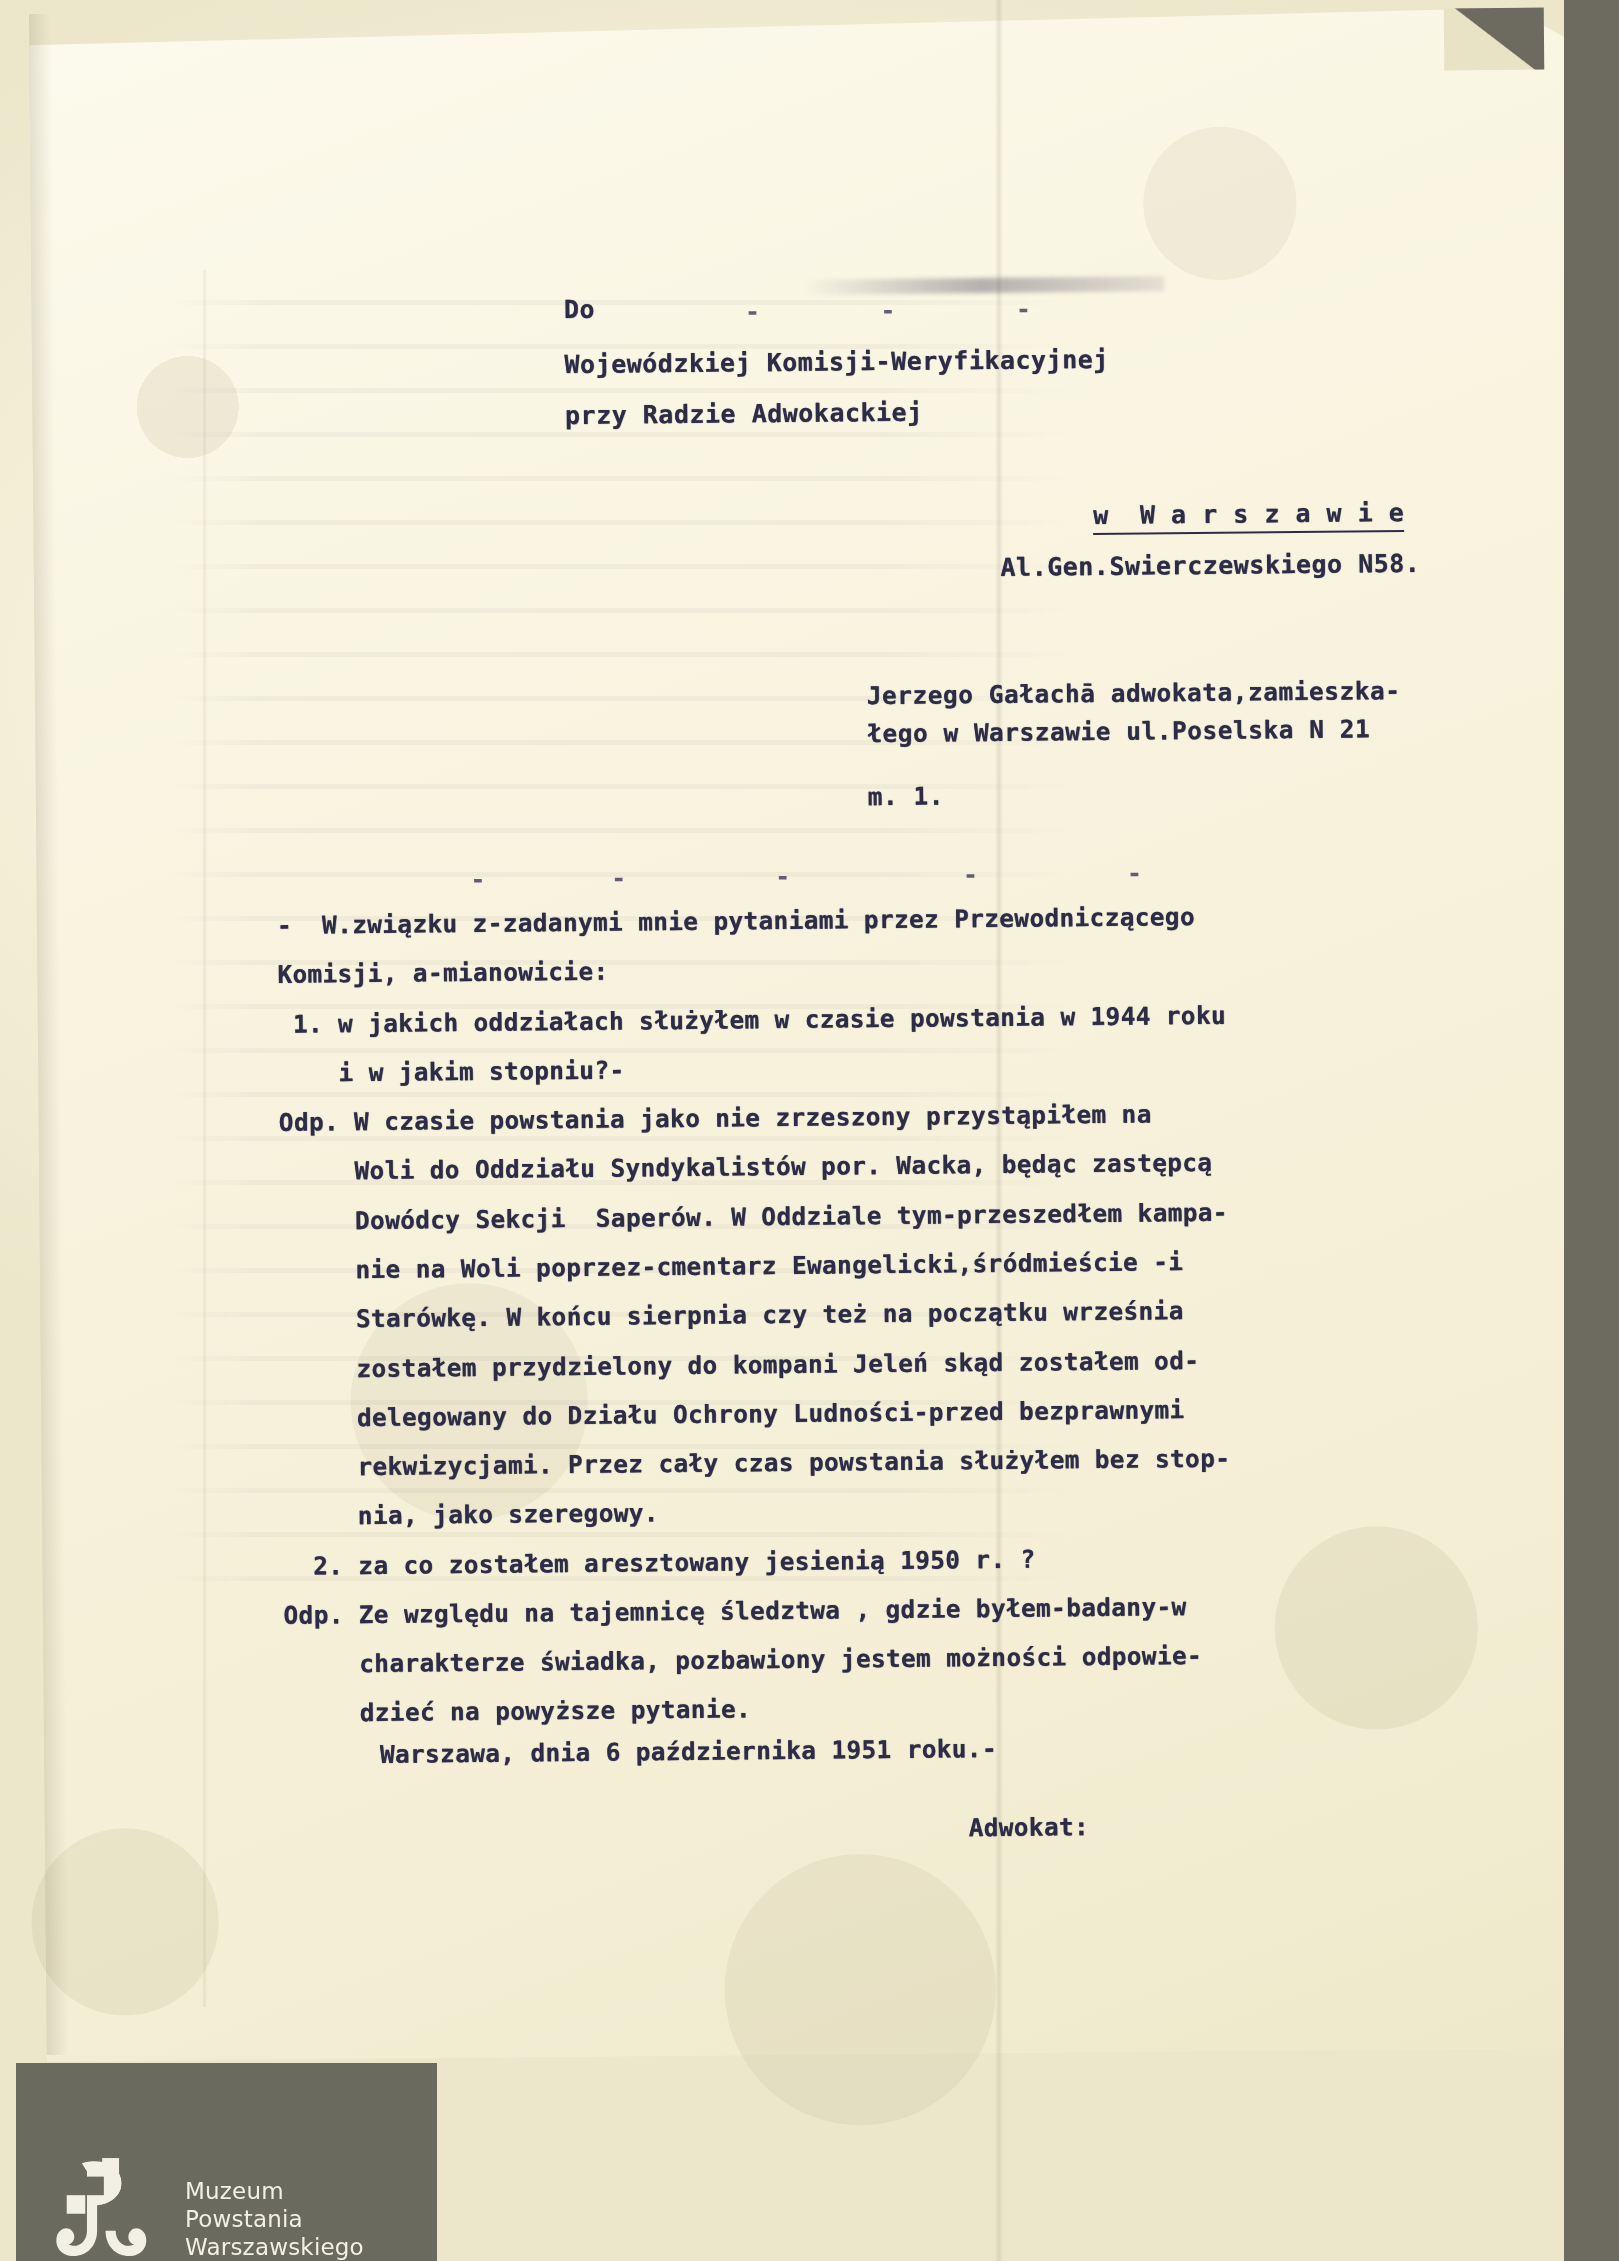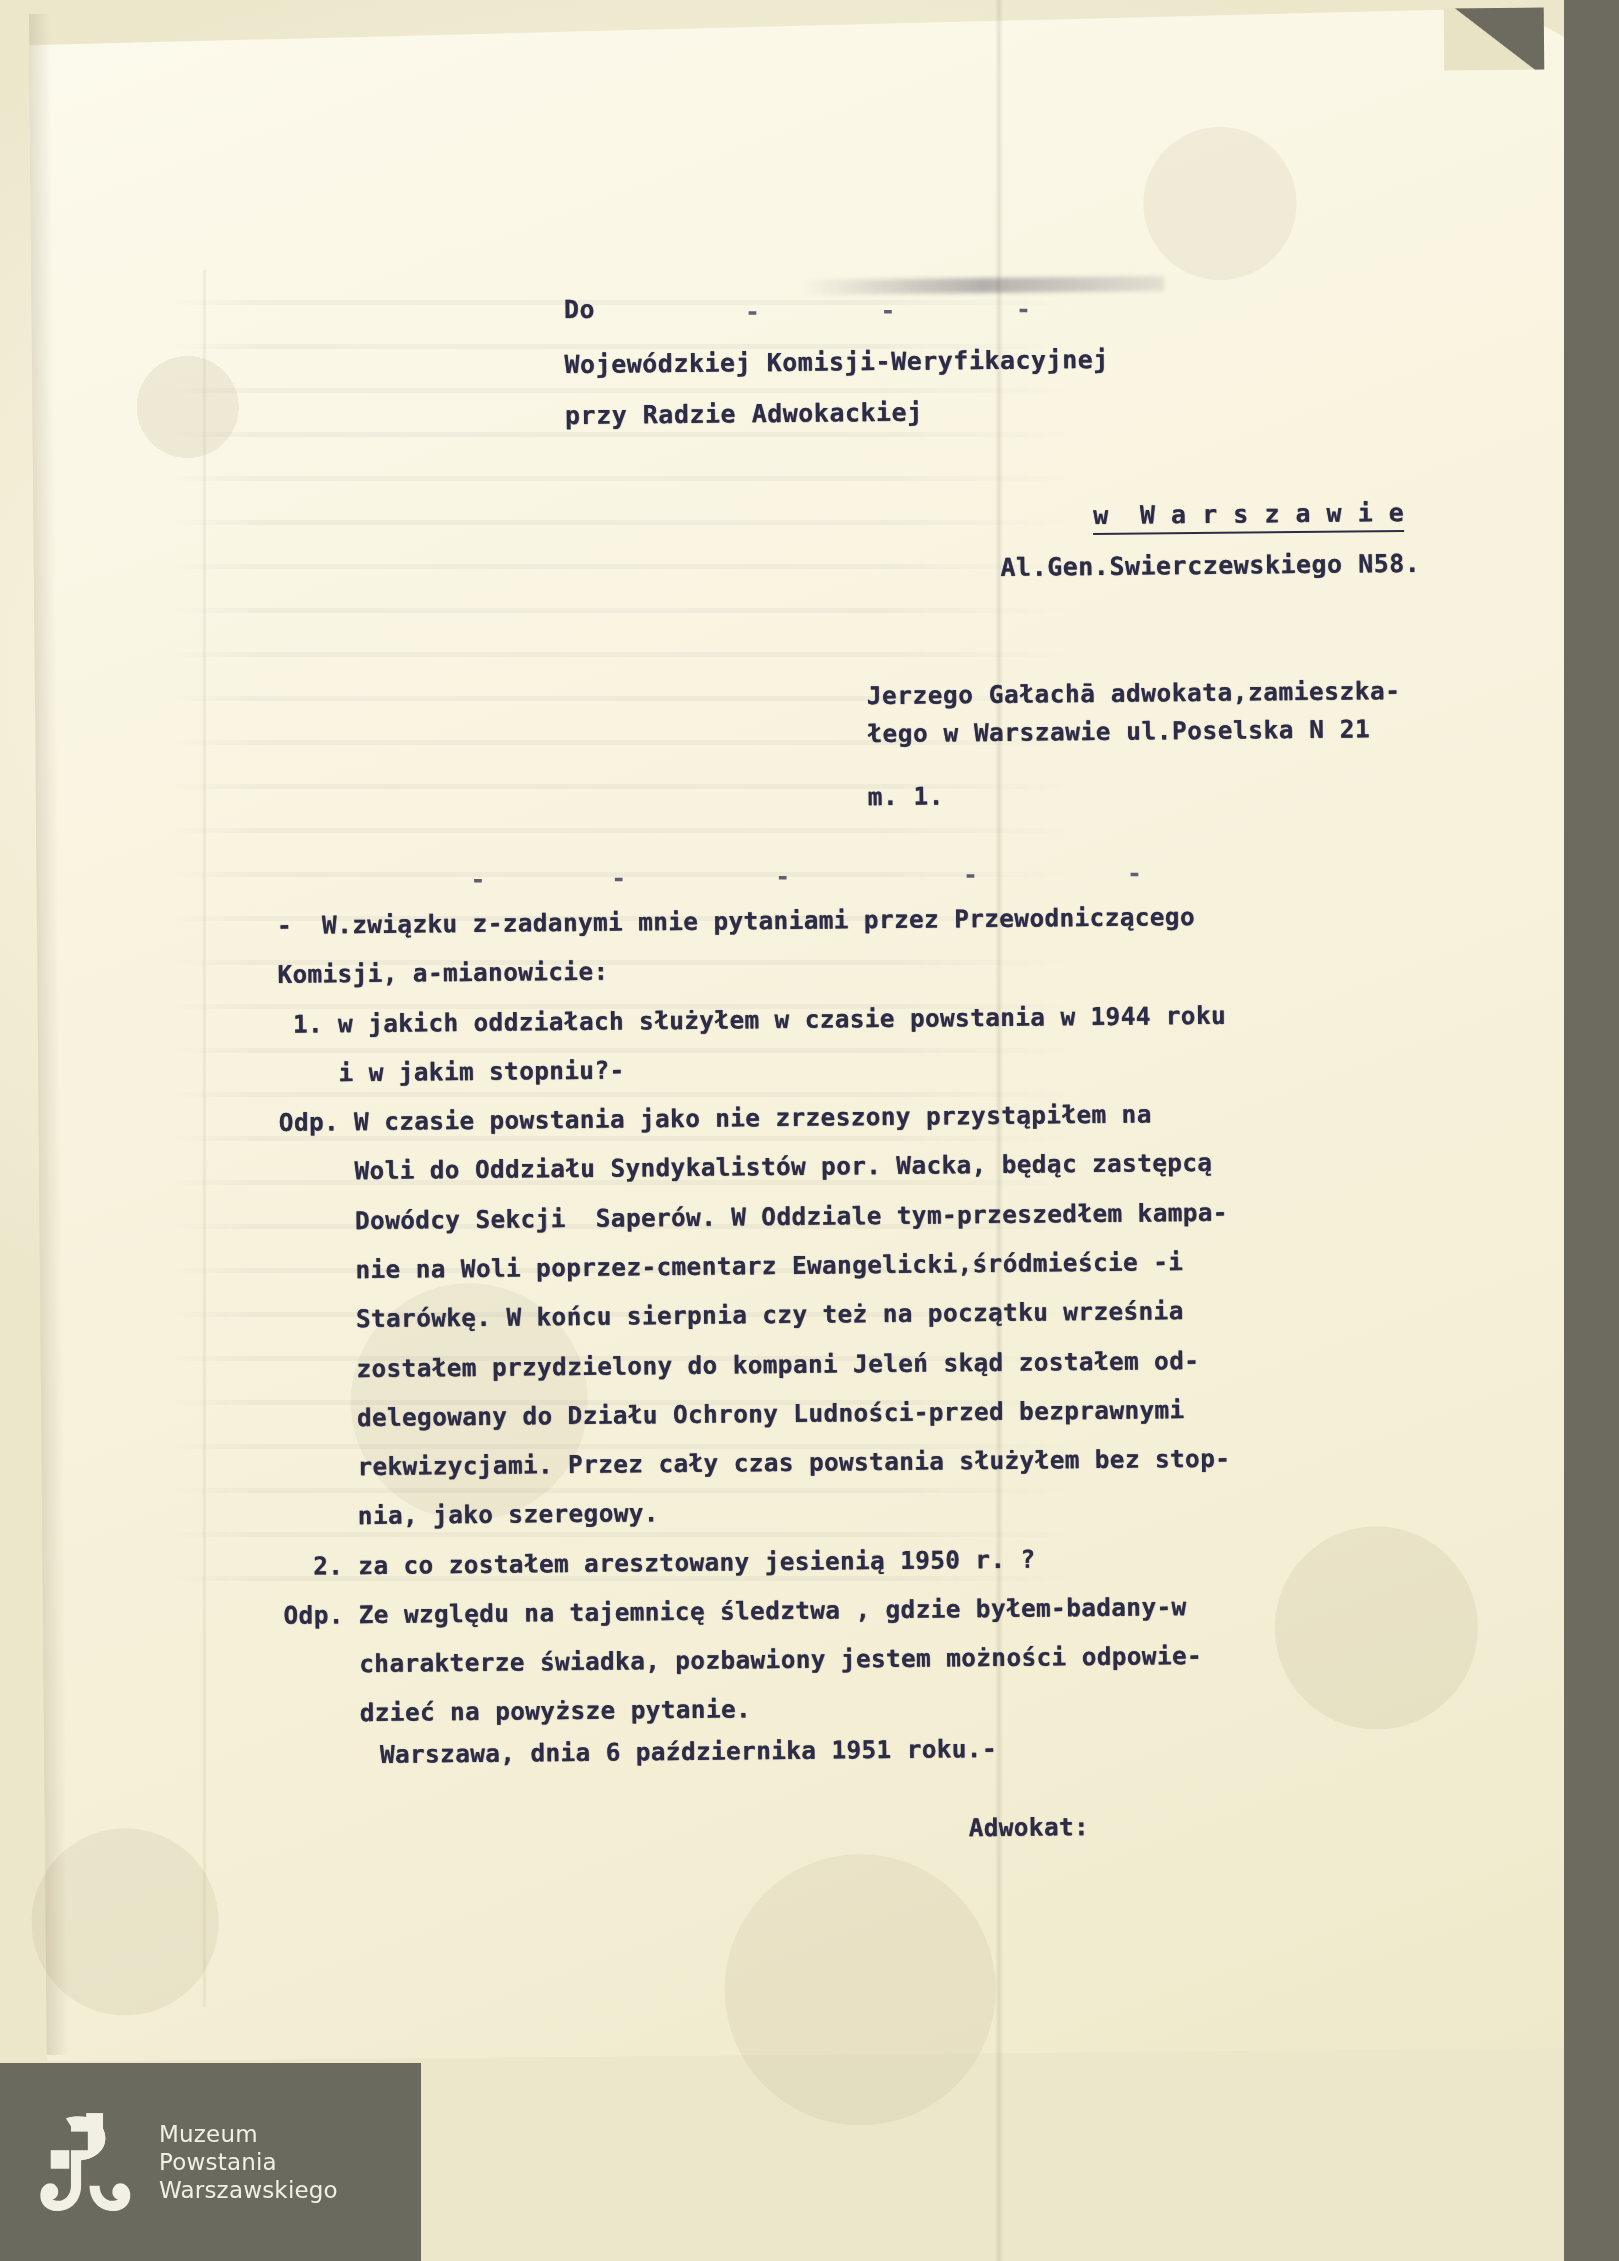--- a/index.html
+++ b/index.html
@@ -90,22 +90,22 @@
   .ul{border-bottom:2.5px solid #2d2c47;padding-bottom:2.5px;}
 
   .dash-row{position:absolute;white-space:pre;color:#3a3a58;font-weight:700;
             font-family:"DejaVu Sans Mono","Liberation Mono",monospace;font-size:25px;opacity:.8;}
 
   
   .body-line{font-size:24.5px;letter-spacing:0.3px;}
 
   
   .logo-bar{
-    position:absolute;left:0;bottom:0;width:384px;height:198px;
-    background:#6b6a5f;display:flex;align-items:center;gap:22px;padding-left:37px;
+    position:absolute;left:16px;bottom:0;width:384px;height:198px;
+    background:#6b6a5f;display:flex;align-items:flex-end;gap:32px;padding-left:37px;
   }
   .logo-mark{width:100px;height:108px;flex:none;position:relative;}
   .logo-text{
     color:#f2efe4;font-family:"DejaVu Sans","Liberation Sans",sans-serif;
     font-size:23px;line-height:1.22;font-weight:400;letter-spacing:0.2px;
   }
   
   .wm{
     position:absolute;right:29px;
     color:#a9a69a;opacity:.85;

